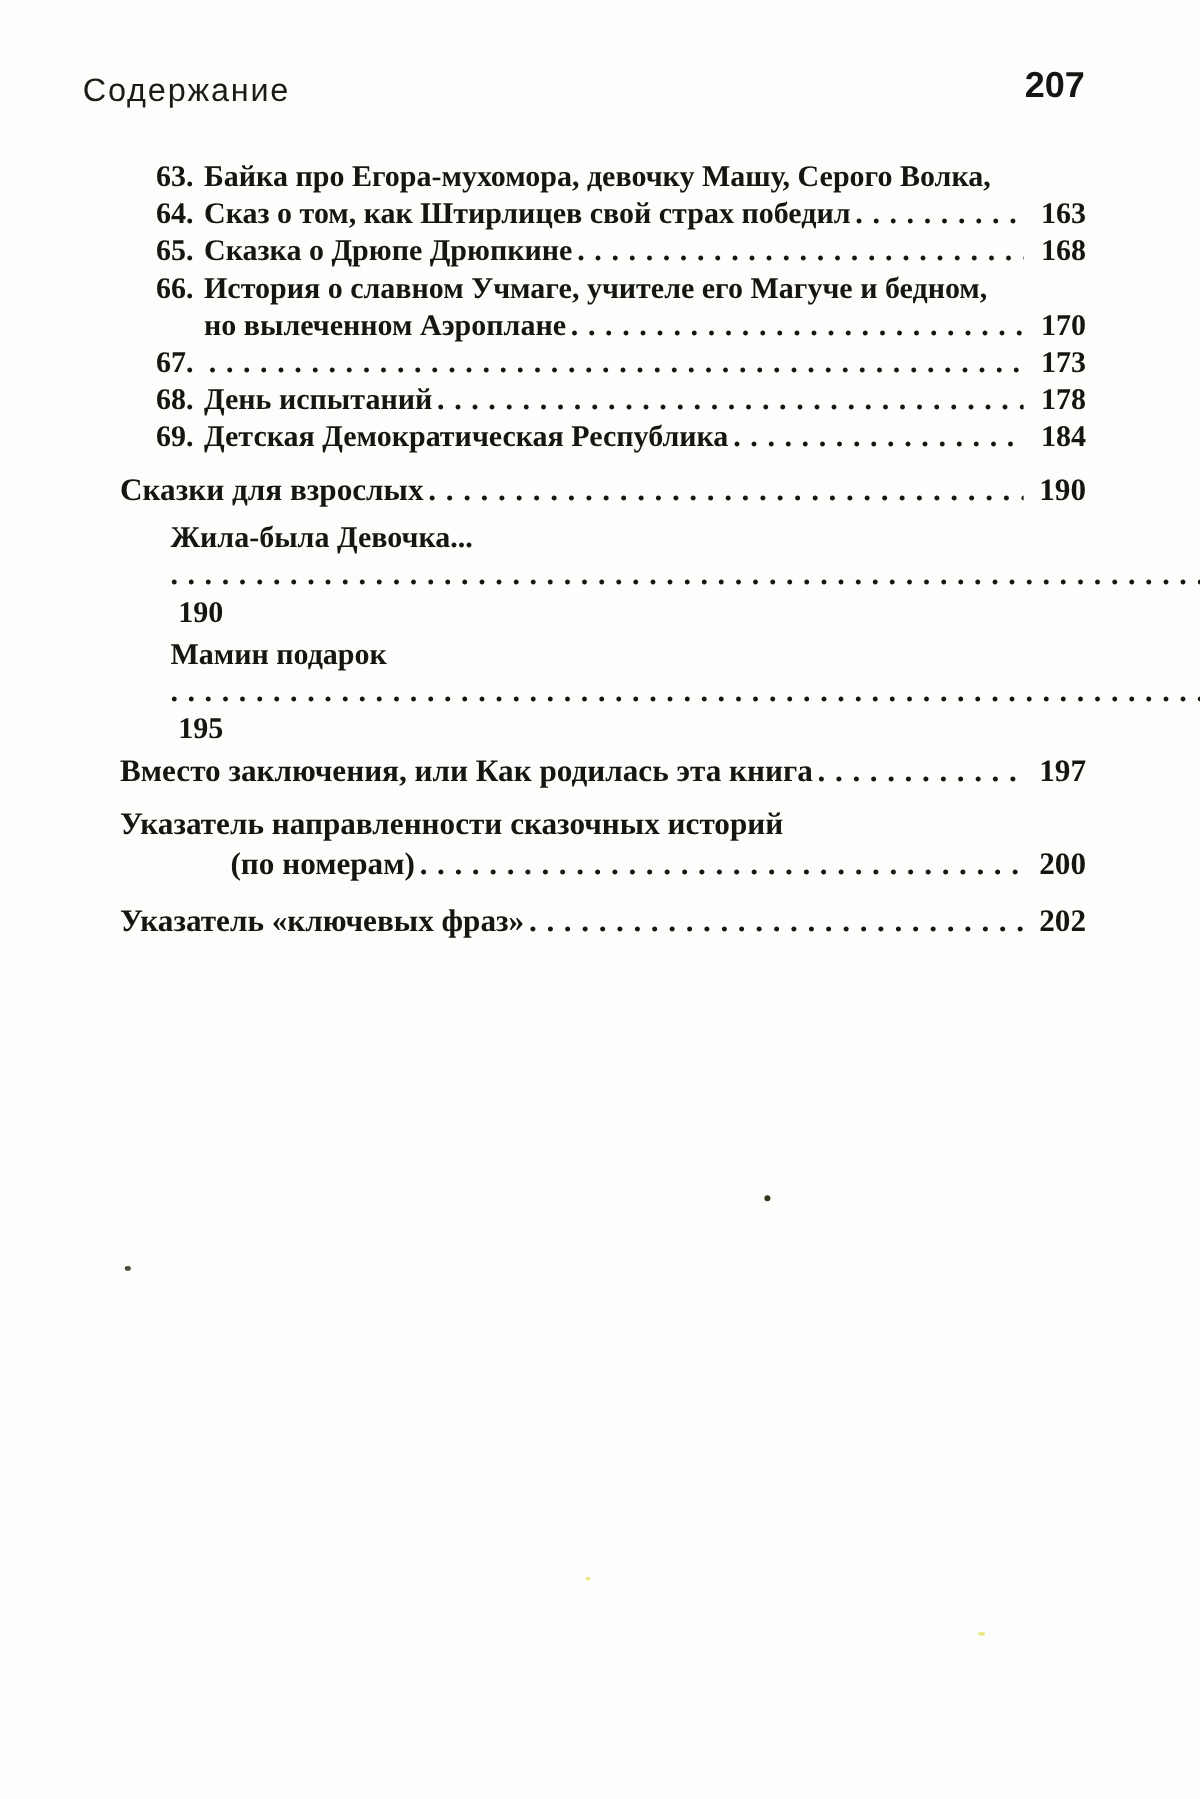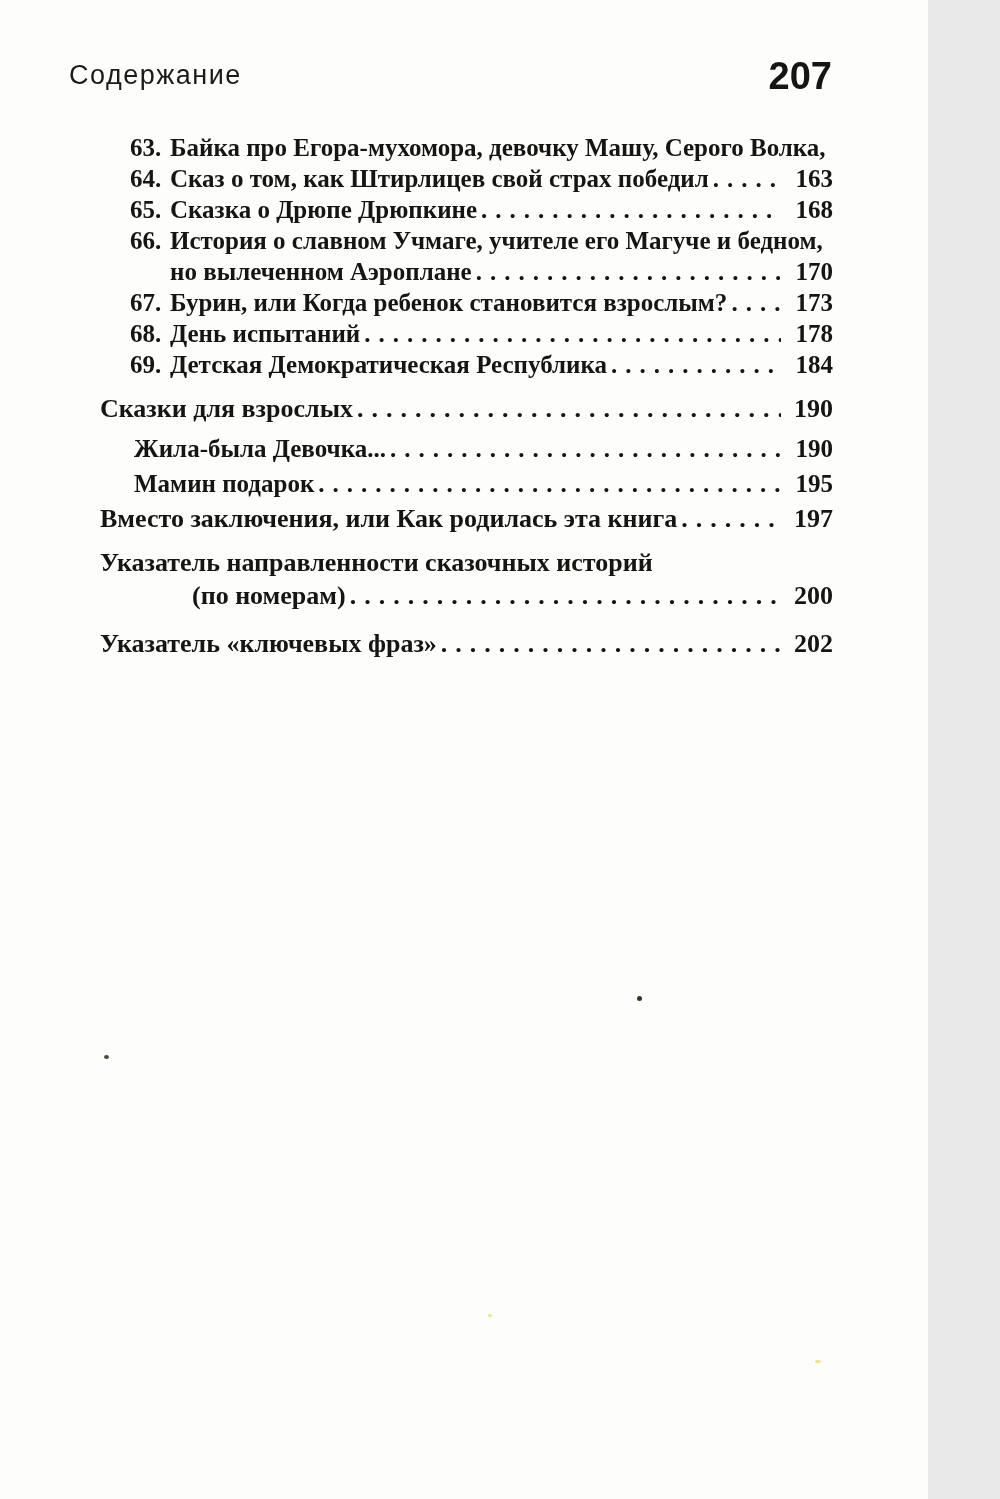--- a/index.html
+++ b/index.html
@@ -1,18 +1,18 @@
 <!DOCTYPE html>
 <html lang="ru"><head>
 <meta charset="utf-8">
 <style>
   html,body { margin:0; padding:0; background:#e9e9e9; }
   .sheet {
     position: relative;
-    width: 928px;
+    width: 1000px;
     height: 1499px;
     background: #fdfdfb;
     font-family: "Liberation Serif", serif;
     color: #161511;
     overflow: hidden;
   }
 
   
   .hdr-title {
     position: absolute;
@@ -20,21 +20,21 @@
     font-family: "Liberation Sans", sans-serif;
     font-size: 27px;
     font-weight: 400;
     letter-spacing: 1.5px;
     color: #1b1b17;
   }
   .hdr-num {
     position: absolute;
     right: 96px; top: 55px;
     font-family: "Liberation Sans", sans-serif;
-    font-size: 38px;
+    font-size: 30px;
     font-weight: 700;
     color: #151513;
   }
 
   
   .toc { position: absolute; top: 132px; left: 0; right: 0; padding-left: 22px; }
 
   .row {
     display: flex;
     align-items: baseline;
@@ -63,22 +63,22 @@
 
   .pg {
     flex: none;
     margin-left: 8px;
     min-width: 44px;
     text-align: right;
   }
 
   
   .g-sec1 { margin-top: 12px; }
-  .g-sub1 { margin-top: 8px; }
-  .g-sub2 { margin-top: 4px; }
+  .g-sub1 { margin-top: 8px; flex-direction: column; }
+  .g-sub2 { margin-top: 4px; flex-direction: column; }
   .g-sec2 { margin-top: 3px; }
   .g-sec3 { margin-top: 19px; }
   .g-sec4 { margin-top: 11px; }
   .g-sec5 { margin-top: 15px; }
 
   
   .speck { position: absolute; border-radius: 50%; }
   .speck.s1 { left: 637px; top: 996px;  width: 5px; height: 5px; background: #37351c; }
   .speck.s2 { left: 104px; top: 1055px; width: 5px; height: 4px; background: #4a4836; }
   .speck.s3 { left: 488px; top: 1314px; width: 4px; height: 3px; background: #e6e066; opacity: .85; }
@@ -119,21 +119,20 @@
     </div>
     <div class="row num">
       <span class="no"></span>
       <span class="t">но вылеченном Аэроплане</span>
       <span class="dots"></span>
       <span class="pg">170</span>
     </div>
 
     <div class="row num">
       <span class="no">67.</span>
-      <span class="t">Бурин, или Когда ребенок становится взрослым?</span>
       <span class="dots"></span>
       <span class="pg">173</span>
     </div>
 
     <div class="row num">
       <span class="no">68.</span>
       <span class="t">День испытаний</span>
       <span class="dots"></span>
       <span class="pg">178</span>
     </div>

